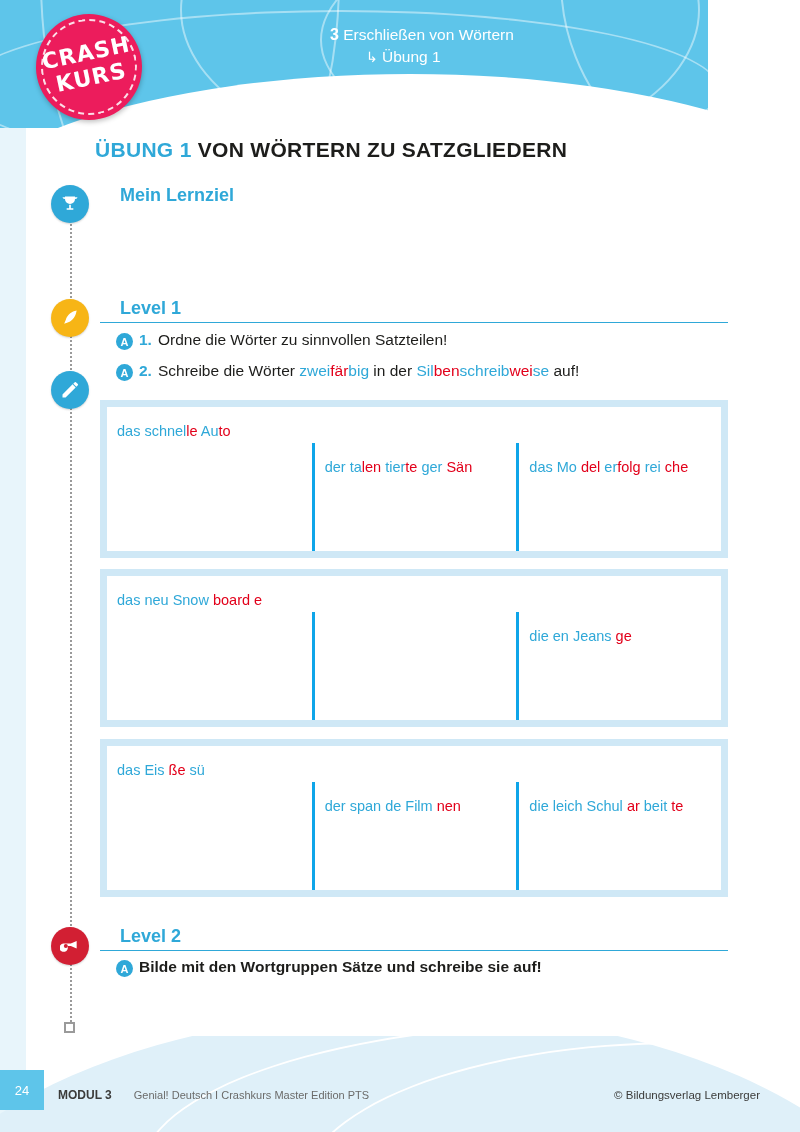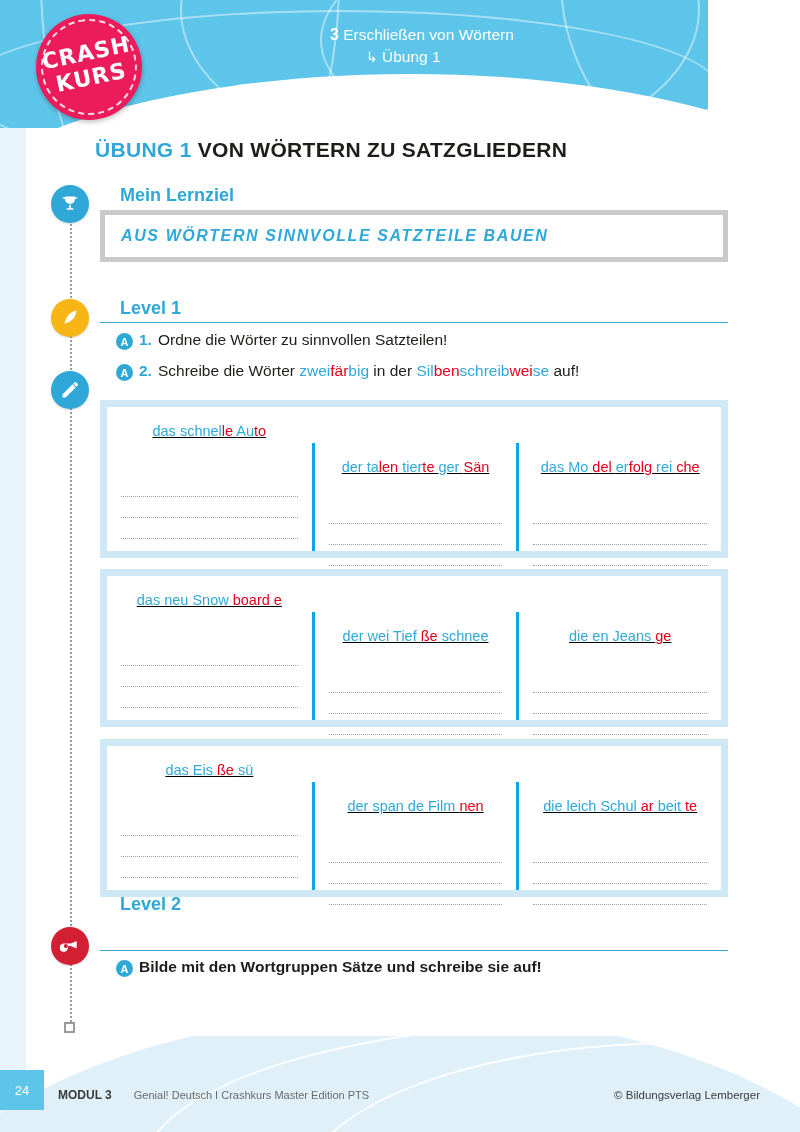--- a/index.html
+++ b/index.html
@@ -221,22 +221,21 @@
   }
   .exbox-inner {
     display: flex;
     width: 100%; height: 100%;
     background: #ffffff;
   }
   .cell {
     flex: 1 1 33.333%;
     padding: 14px 10px 10px 10px;
     display: flex;
-    flex-direction: column;
-    text-decoration: underline;
+    flex-direction: row;
   }
   .cell + .cell { border-left: 3px solid #0ea5e9; margin-top: 36px; }
   .cell-words {
     text-align: center;
     font-size: 14.5px;
     line-height: 21px;
     min-height: 46px;
   }
   .cell-lines { margin-top: auto; padding: 0 4px 2px 4px; }
   .dline {
@@ -344,25 +343,20 @@
     <span class="ub">ÜBUNG 1</span>
     <span>VON WÖRTERN ZU SATZGLIEDERN</span>
   </div>
 
   <div class="ico ico-trophy">
     <svg width="20" height="20" viewBox="0 0 24 24" fill="#ffffff">
       <path d="M6 3h12v3a6 6 0 0 1-12 0V3zm-3 1h3v2a3 3 0 0 1-3-3V4zm15 0h3v-1a3 3 0 0 1-3 3V4zM11 13h2v4h3v2H8v-2h3v-4z"></path>
     </svg>
   </div>
   <div class="sec-label" style="left:100px; top:185px;">Mein Lernziel</div>
-  <div class="lernziel-wrap">
-    <div class="lernziel-inner">
-      <span class="lernziel-text">AUS WÖRTERN SINNVOLLE SATZTEILE BAUEN</span>
-    </div>
-  </div>
 
   <div class="ico ico-pen">
     <svg width="20" height="20" viewBox="0 0 24 24" fill="#ffffff">
       <path d="M20 3c-6 1-11 5-13 11l-2 5 5-2c6-2 9-8 10-14zM5 19l3-3"></path>
       <path d="M19 4c-5 1.2-9.2 4.6-11.2 9.6L6 18l4.4-1.8C15.4 14.2 18 9.6 19 4z"></path>
     </svg>
   </div>
   <div class="sec-label" style="left:100px; top:298px;">Level 1</div>
   <div class="sec-rule" style="left:100px; top:322px; width:628px;"></div>
 
@@ -415,21 +409,20 @@
       <div class="exbox-inner">
         <div class="cell">
           <div class="cell-words"><span class="blue">das neu Snow</span><span class="red"> board e</span></div>
           <div class="cell-lines">
             <div class="dline"></div>
             <div class="dline"></div>
             <div class="dline"></div>
           </div>
         </div>
         <div class="cell">
-          <div class="cell-words"><span class="blue">der wei Tief </span><span class="red">ße</span><span class="blue"> schnee</span></div>
           <div class="cell-lines">
             <div class="dline"></div>
             <div class="dline"></div>
             <div class="dline"></div>
           </div>
         </div>
         <div class="cell">
           <div class="cell-words"><span class="blue">die en Jeans </span><span class="red">ge</span></div>
           <div class="cell-lines">
             <div class="dline"></div>
@@ -467,21 +460,21 @@
         </div>
       </div>
     </div>
 
   <div class="ico ico-whistle">
     <svg width="20" height="20" viewBox="0 0 24 24" fill="#ffffff">
       <path d="M4 9h9l7-3v9l-7-3H9a5 5 0 1 1-5-3z"></path>
       <circle cx="7" cy="12" r="2.4" fill="#d21f33"></circle>
     </svg>
   </div>
-  <div class="sec-label" style="left:100px; top:894px;">Level 2</div>
+  <div class="sec-label" style="left:100px; top:926px;">Level 2</div>
   <div class="sec-rule" style="left:100px; top:950px; width:628px;"></div>
   <div class="lvl2-task">
     <span class="circ-a">A</span>
     <span>Bilde mit den Wortgruppen Sätze und schreibe sie auf!</span>
   </div>
 
   <div class="bottom-band">
     <div class="bottom-curve"></div>
     <div class="bottom-curve2"></div>
     <div class="bottom-curve3"></div>

